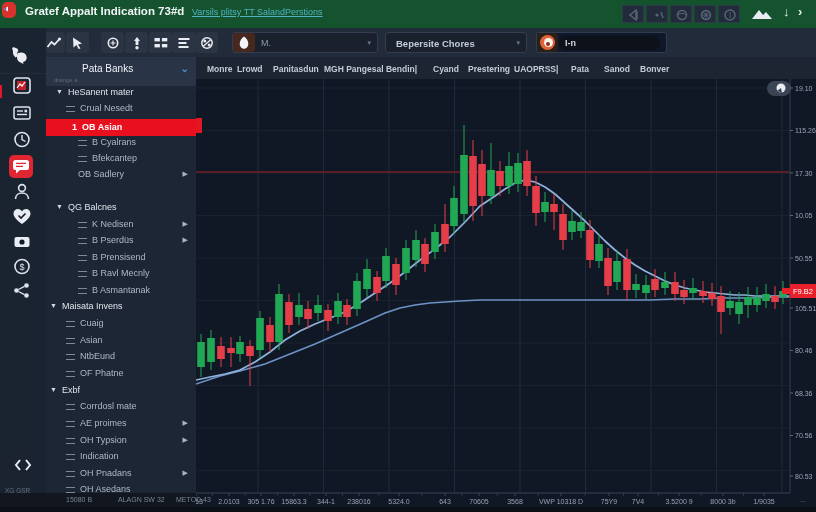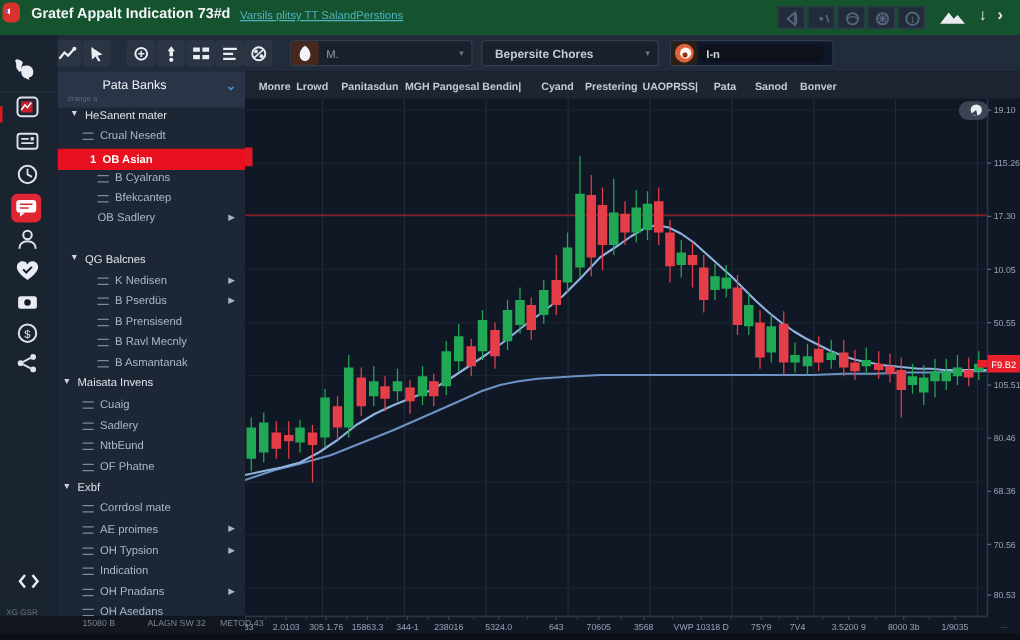--- a/index.html
+++ b/index.html
@@ -298,21 +298,21 @@
 <div class="trow" style="top:241px">
         <span class="tri" style="left:4px">▼</span>
         <span class="sectxt" style="left:16px">Maisata Invens</span>
       </div>
 <div class="trow" style="top:258px">
         <span class="hico" style="left:20px"></span>
         <span class="itxt" style="left:34px">Cuaig</span>
       </div>
 <div class="trow" style="top:275px">
         <span class="hico" style="left:20px"></span>
-        <span class="itxt" style="left:34px">Sadlery</span>
+        <span class="itxt" style="left:34px">Asian</span>
       </div>
 <div class="trow" style="top:291px">
         <span class="hico" style="left:20px"></span>
         <span class="itxt" style="left:34px">NtbEund</span>
       </div>
 <div class="trow" style="top:308px">
         <span class="hico" style="left:20px"></span>
         <span class="itxt" style="left:34px">OF Phatne</span>
       </div>
 <div class="trow" style="top:325px">

